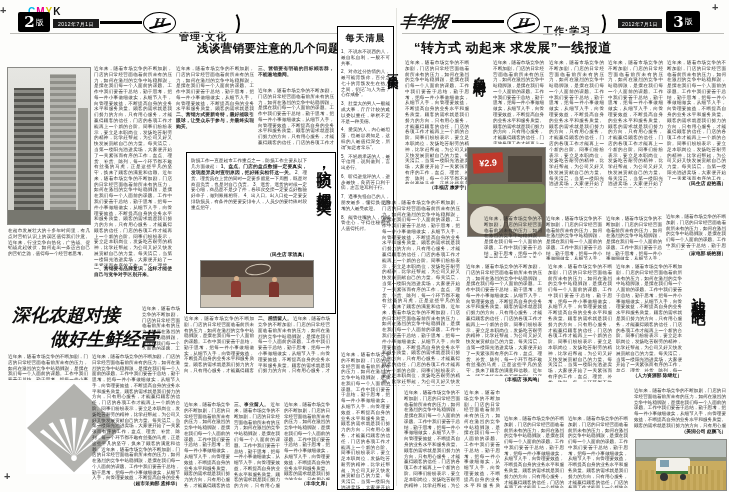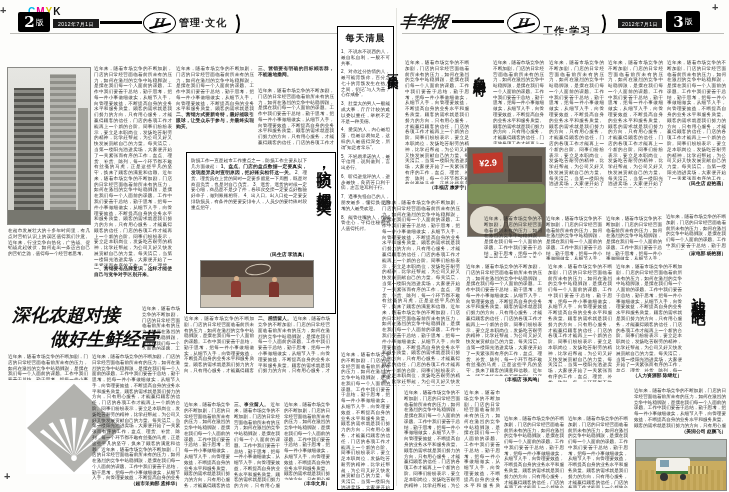--- a/index.html
+++ b/index.html
@@ -48,24 +48,25 @@
   <div class="abs pgbox" style="left:18px;top:12px;width:32px;height:20px;">
     <span class="n">2</span>
       <span class="v">版</span>
   </div>
   <div class="abs datebar" style="left:53px;top:19px;width:46px;height:9px;">2012年7月1日</div>
   <div class="abs bar" style="left:100px;top:21px;width:42px;height:3px;"></div>
   <div class="abs logo" style="left:143px;top:12px;width:31px;height:20px;">
     <span class="h">H</span>
     <span class="swoosh"></span>
   </div>
-  <div class="abs section" style="left:179px;top:16px;">管理·文化</div>
+  <div class="abs section" style="left:179px;top:30px;">管理·文化</div>
   <div class="abs paren" style="left:224px;top:11px;"></div>
   <div class="abs" style="left:10px;top:33px;width:380px;height:1px;background:#bdbdb8;"></div>
 
+  <div class="abs hl" style="left:197px;top:41px;font-size:11.5px;letter-spacing:.4px;">浅谈营销要注意的几个问题</div>
 
   <div class="abs photo" style="left:8px;top:68px;width:82px;height:156px;background:linear-gradient(#e6e6e2,#cfcfc9);">
     <div class="abs" style="left:6px;top:20px;width:30px;height:122px;background:repeating-linear-gradient(0deg,#54544f 0 3px,#8b8b85 3px 6px);"></div>
     <div class="abs" style="left:42px;top:6px;width:26px;height:136px;background:repeating-linear-gradient(0deg,#8f8f89 0 3px,#b5b5af 3px 6px);"></div>
     <div class="abs" style="left:70px;top:40px;width:10px;height:102px;background:#a3a39c;"></div>
     <div class="abs" style="left:0;bottom:0;width:100%;height:14px;background:#77776f;"></div>
   </div>
   <div class="abs bt" style="left:8px;top:228px;width:82px;height:74px;">在超市发展壮大的十多年时间里，有几点对营销认识上的误区值得我们注意。近年来，行业竞争白热化，广告战、促销战此起彼伏，如何走出一条适合自己的营销之路，值得每一个经营者思考。</div>
 
   <div class="abs" style="left:94px;top:66px;width:78px;height:238px;">
@@ -164,20 +165,21 @@
   </div>
   <div class="abs section" style="left:543px;top:24px;">工作·学习</div>
   <div class="abs paren" style="left:590px;top:11px;"></div>
   <div class="abs datebar" style="left:618px;top:19px;width:44px;height:9px;">2012年7月1日</div>
   <div class="abs pgbox" style="left:666px;top:11px;width:34px;height:21px;">
     <span class="n">3</span>
       <span class="v">版</span>
   </div>
   <div class="abs" style="left:402px;top:33px;width:322px;height:1px;background:#bdbdb8;"></div>
 
+  <div class="abs hl" style="left:414px;top:39px;font-size:13px;letter-spacing:.5px;">“转方式 动起来 求发展”一线报道</div>
 
   <div class="abs vt" style="left:387px;top:66px;height:62px;font-size:11px;font-family:'DejaVu Serif',serif;letter-spacing:1px;">自采的一天</div>
   <div class="abs" style="left:405px;top:60px;width:64px;height:134px;">
     <div class="bt" style="height:124px;">近年来，随着市场竞争的不断加剧，门店的日常经营面临着前所未有的压力，如何在激烈的竞争中站稳脚跟，是摆在我们每一个人面前的课题。工作中我们要善于总结，勤于思考，把每一件小事做细做实，从细节入手，向管理要效益，不断提高自身的业务水平和服务质量。顾客的需求就是我们努力的方向，只有用心服务，才能赢得顾客的信任，门店的各项工作才能再上一个新的台阶。同事们纷纷表示，要立足本职岗位，发扬吃苦耐劳的精神，比学赶帮超，为公司又好又快发展贡献自己的力量。每天清晨，当第一缕阳光洒进卖场，大家便开始了一天紧张而有序的工作，盘点、理货、补货、陈列，每一个环节都不敢有丝毫的马虎，正是这些平凡的坚守，换来了顾客的满意和信赖。近年来，随着市场竞争的不断加剧，门店的日常经营面临着前所未有的压力，如何在激烈的竞争中站稳脚跟，是摆在我们每一个人面前的课题。工作中我们要善于总结，勤于思考，把每一件小事做细做实，从细节入手，向管理要效益，不断提高自身的业务水平和服务质量。顾客的需求就是我们努力的方向，只有用心服务，才能赢得顾客的信任，门店的各项工作才能再上一个新的台阶。同事们纷纷表示，要立足本职岗位，发扬吃苦耐劳的精神，比学赶帮超，为公司又好又快发展贡献自己的力量。每天清晨，当第一缕阳光洒进卖场，大家便开始了一天紧张而有序的工作，盘点、理货、补货、陈列，每一个环节都不敢有丝毫的马虎，正是这些平凡的坚守，换来了顾客的满意和信赖。</div>
     <div class="by">（丰福店 康梦宁）</div>
   </div>
 
   <div class="abs vt" style="left:473px;top:66px;height:86px;font-size:13px;font-family:'DejaVu Serif',serif;letter-spacing:2px;">自采的干将</div>
   <div class="abs bt" style="left:493px;top:60px;width:51px;height:84px;">近年来，随着市场竞争的不断加剧，门店的日常经营面临着前所未有的压力，如何在激烈的竞争中站稳脚跟，是摆在我们每一个人面前的课题。工作中我们要善于总结，勤于思考，把每一件小事做细做实，从细节入手，向管理要效益，不断提高自身的业务水平和服务质量。顾客的需求就是我们努力的方向，只有用心服务，才能赢得顾客的信任，门店的各项工作才能再上一个新的台阶。同事们纷纷表示，要立足本职岗位，发扬吃苦耐劳的精神，比学赶帮超，为公司又好又快发展贡献自己的力量。每天清晨，当第一缕阳光洒进卖场，大家便开始了一天紧张而有序的工作，盘点、理货、补货、陈列，每一个环节都不敢有丝毫的马虎，正是这些平凡的坚守，换来了顾客的满意和信赖。</div>
   <div class="abs photo" style="left:468px;top:148px;width:77px;height:88px;background:#6d6458;">

